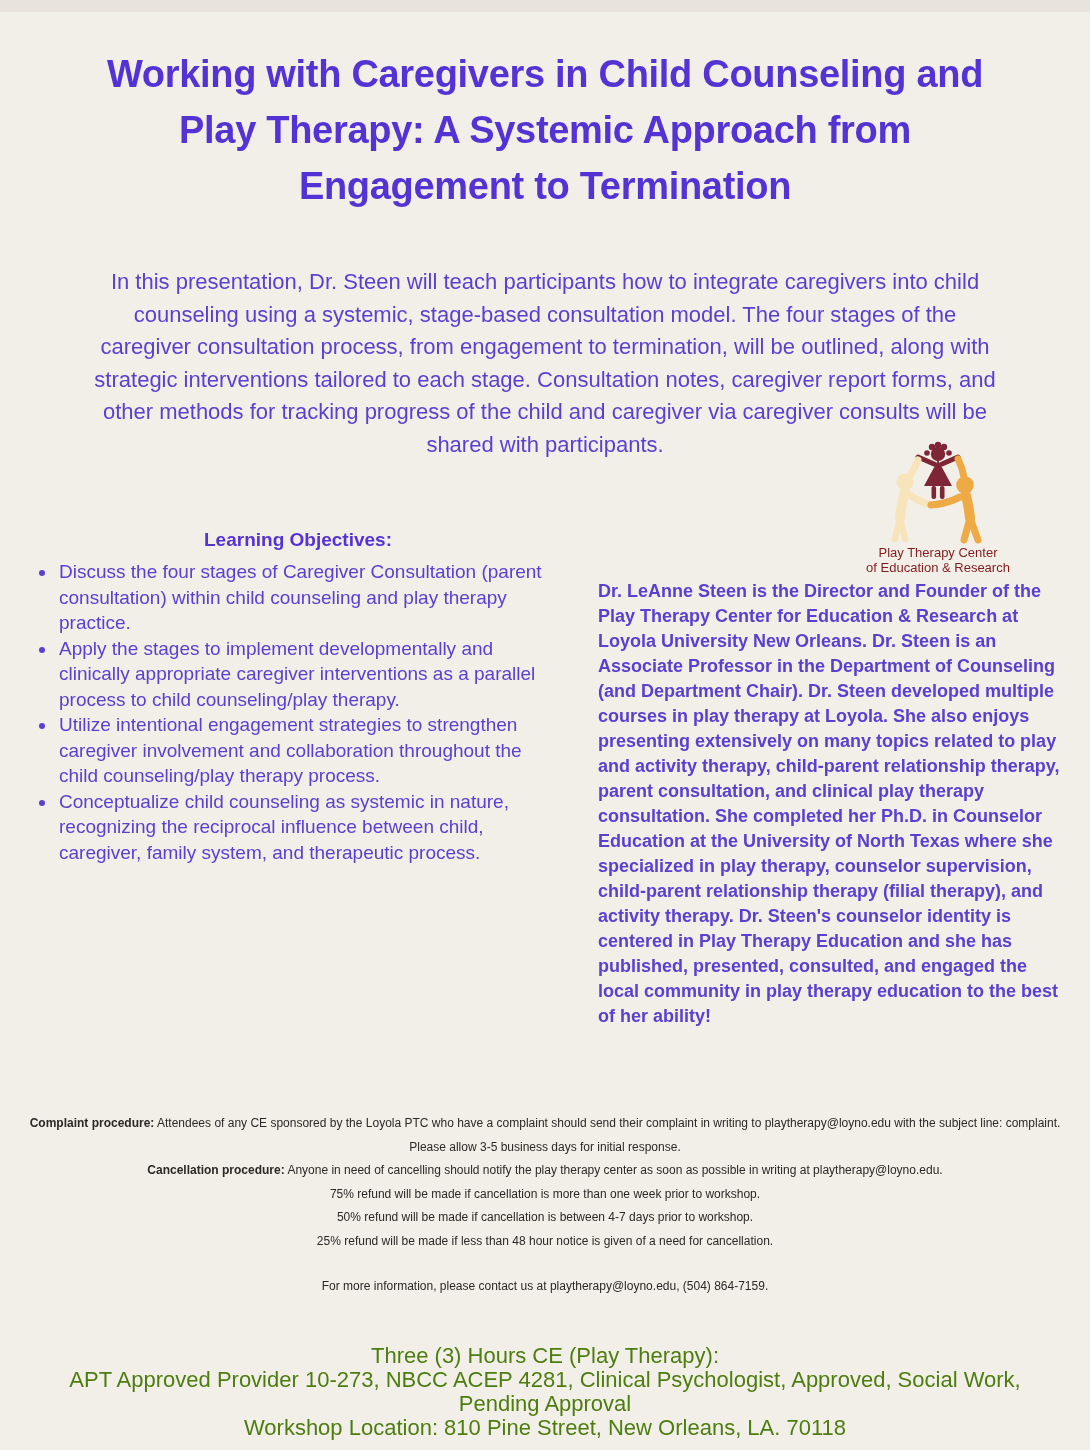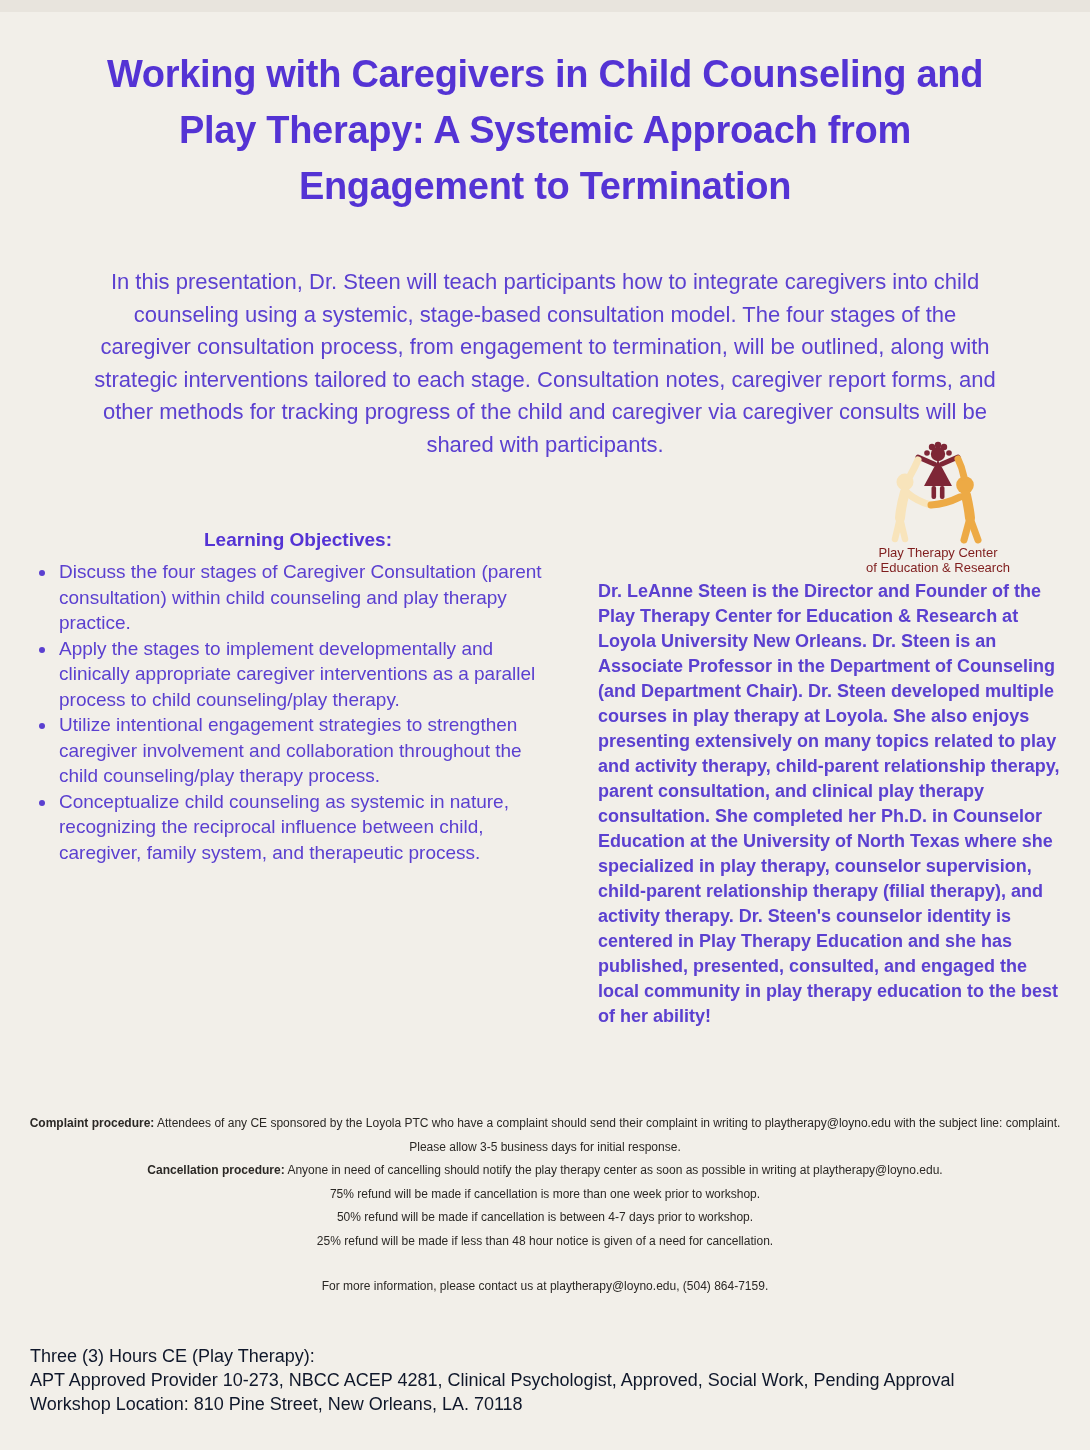--- a/index.html
+++ b/index.html
@@ -94,24 +94,24 @@
     text-align: center;
     font-size: 12px;
     line-height: 23.5px;
     color: #2b2825;
   }
   .policies .bold-label { font-weight: 700; }
   .policies .contact-line { margin-top: 22px; }
   .footer {
     position: absolute;
     top: 1332px; left: 30px; width: 1030px;
-    text-align: left;
-    font-size: 18px;
+    text-align: center;
+    font-size: 22px;
     line-height: 24px;
-    color: #0f172a;
+    color: #4d7c0f;
   }
 </style>
 </head>
 <body>
 
 <div class="page">
 
   <div class="title">
     <div>Working with Caregivers in Child Counseling and</div>
     <div>Play Therapy: A Systemic Approach from</div>

